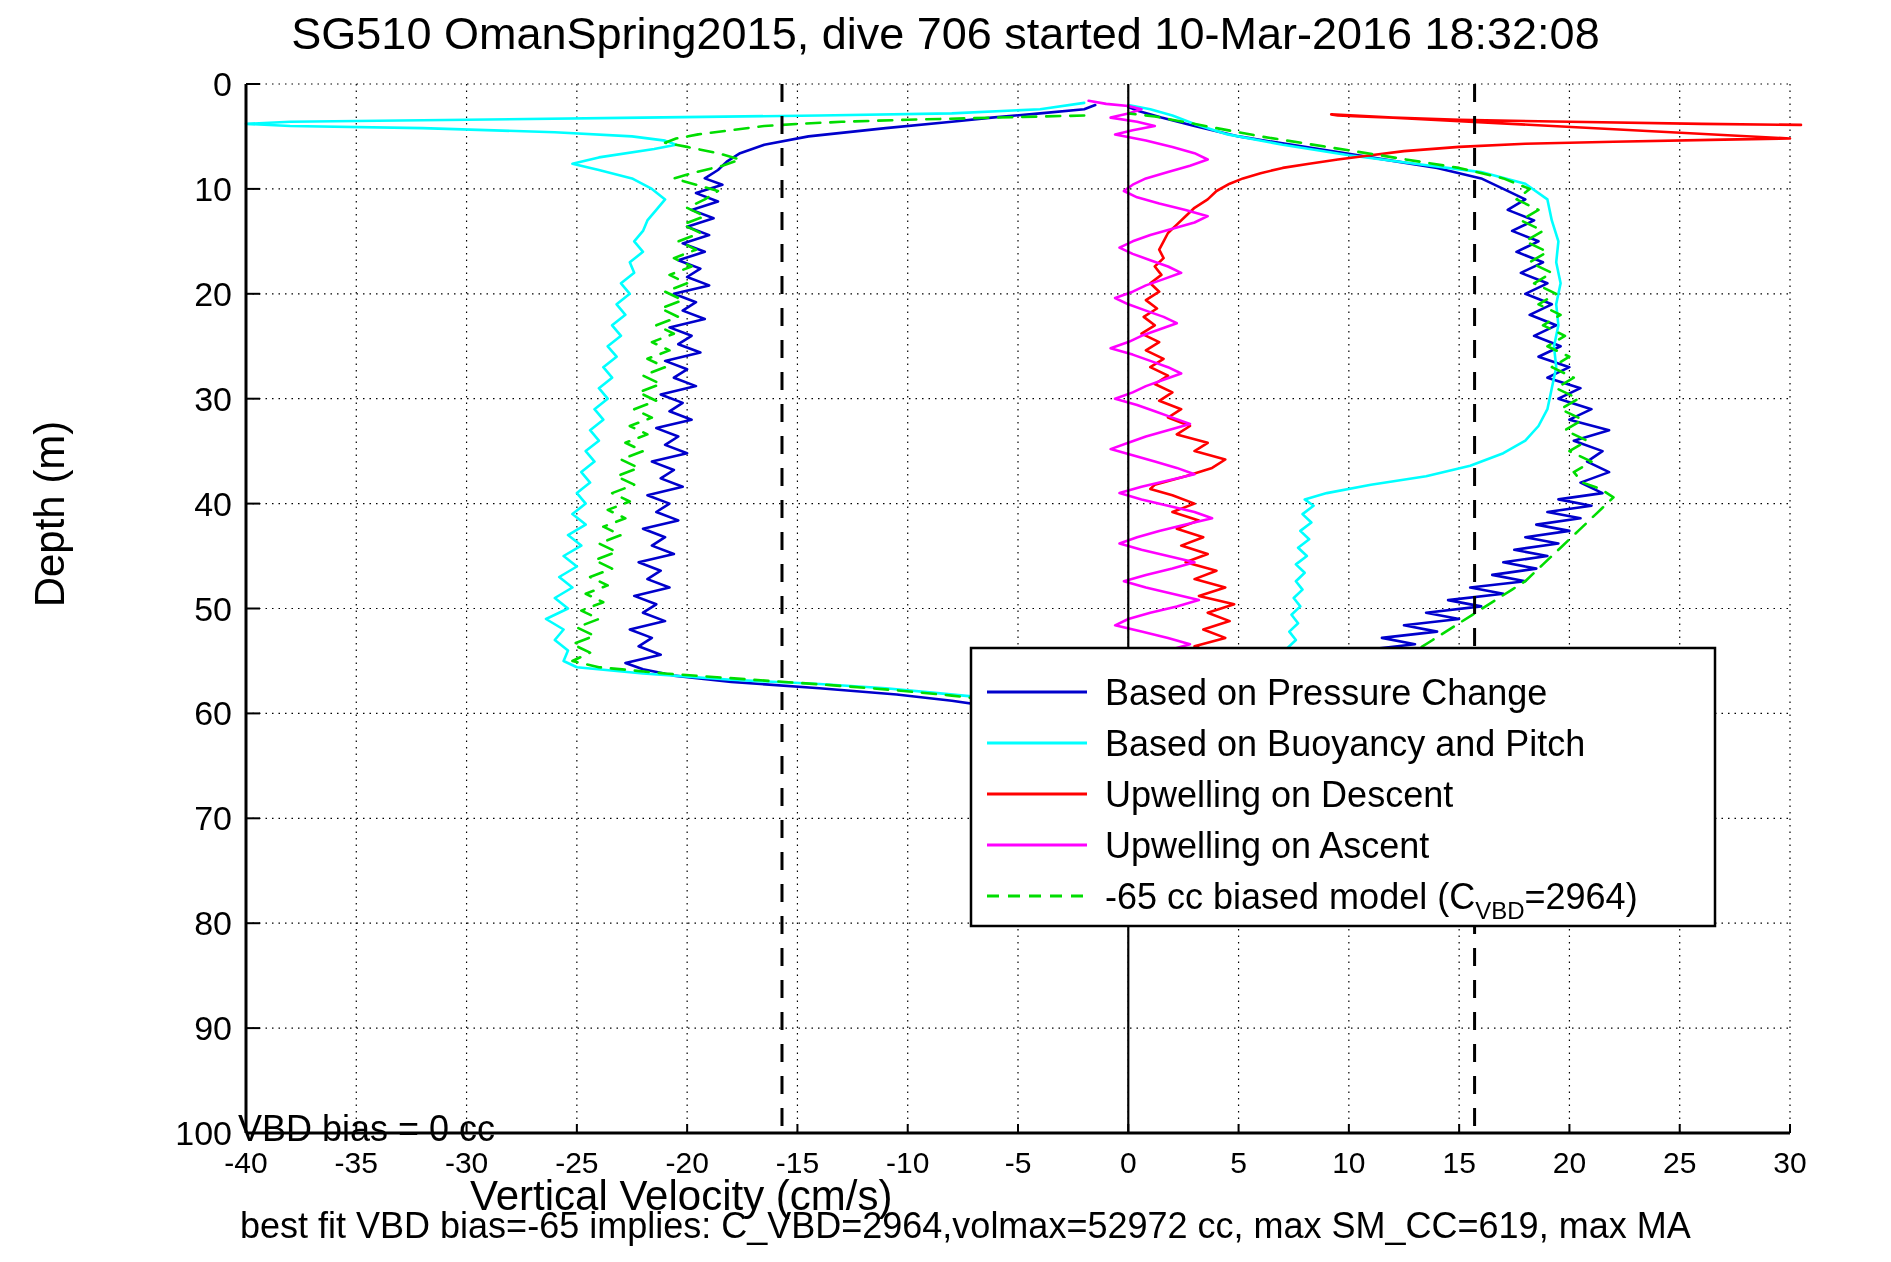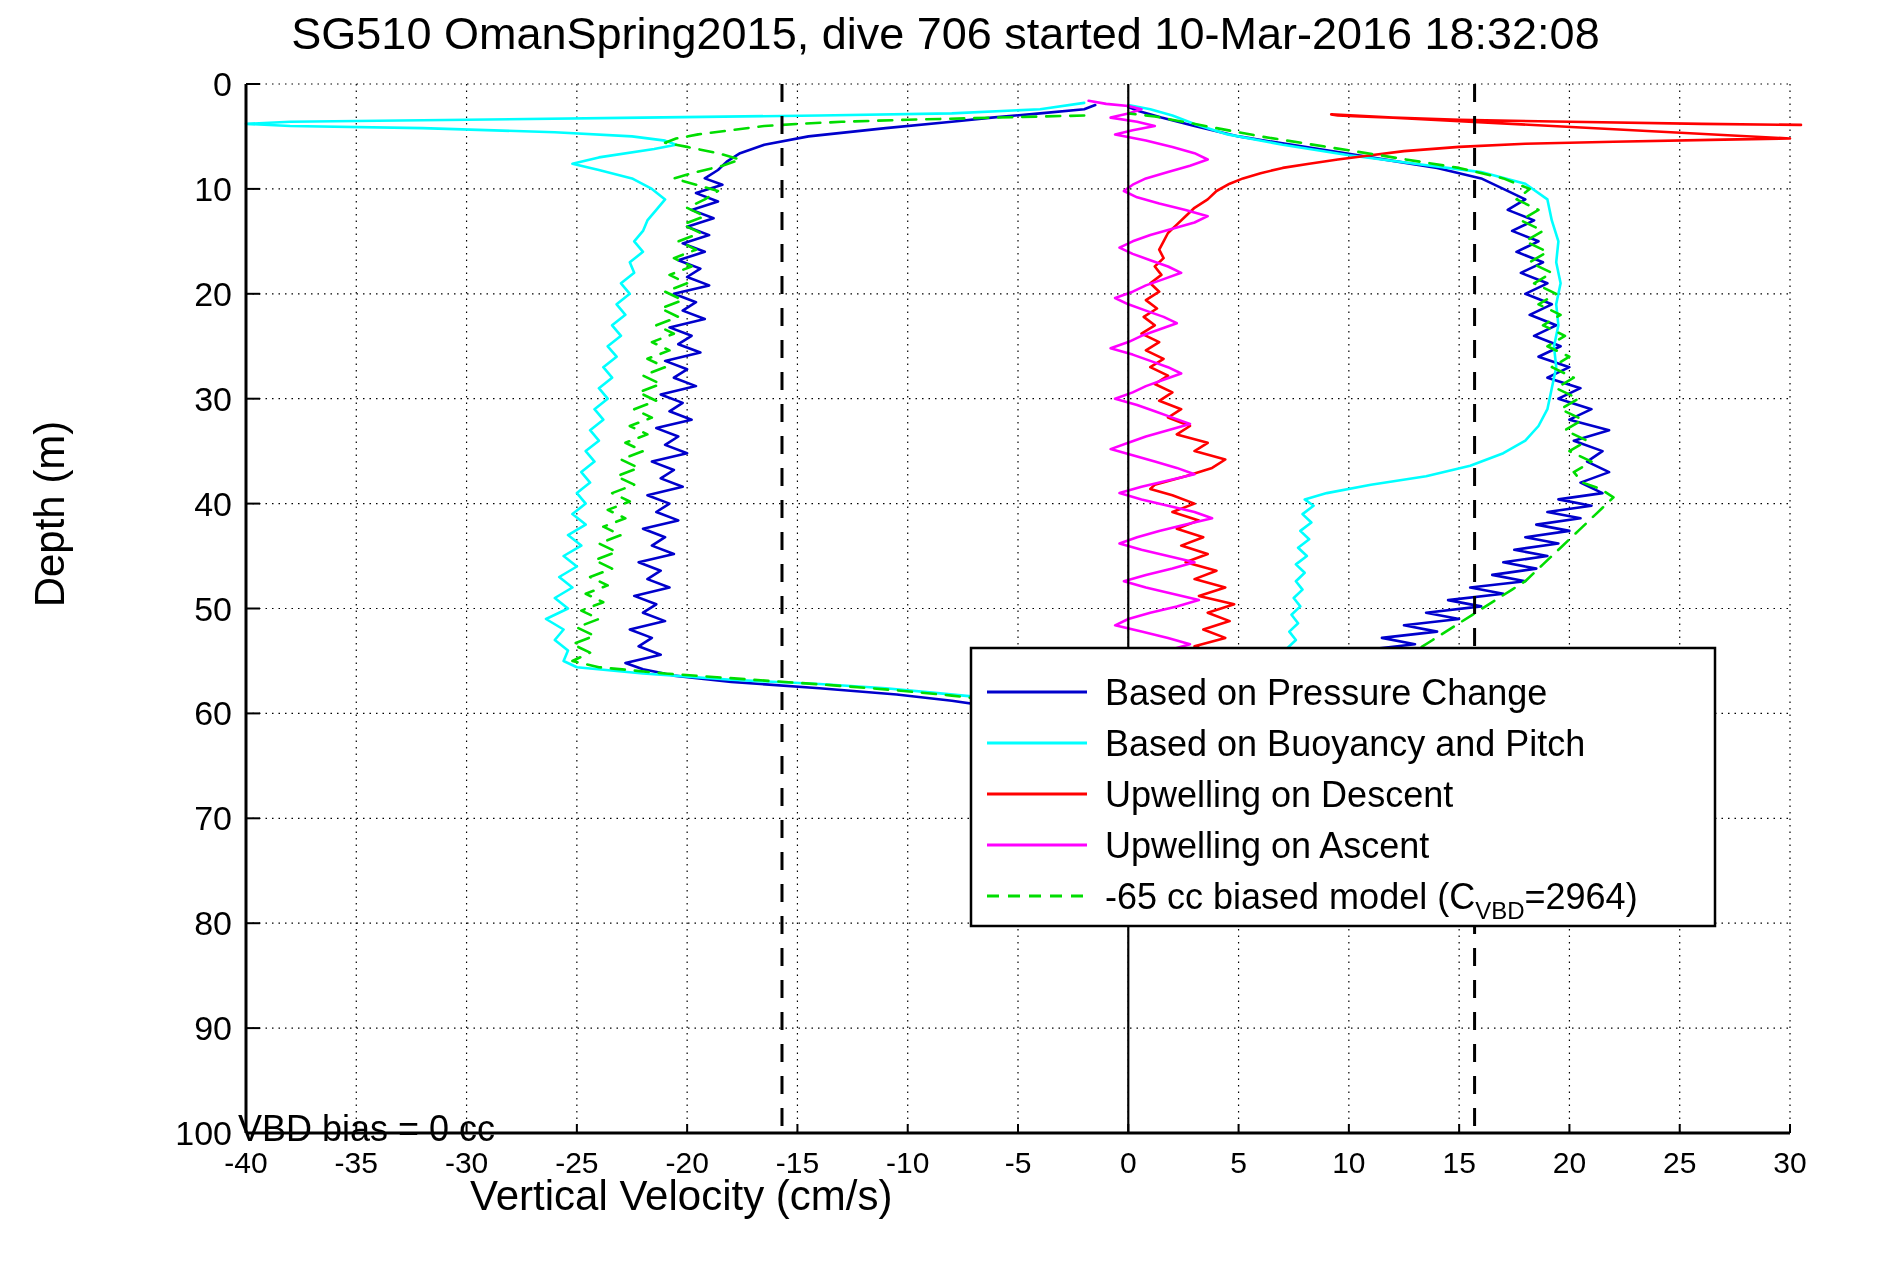--- a/index.html
+++ b/index.html
@@ -20,20 +20,21 @@
   .lg-text{font-size:36px;fill:#000;font-family:"Liberation Sans",sans-serif;}
 </style>
 </head>
 <body>
 <div id="root">
 
 <div class="title">SG510 OmanSpring2015, dive 706 started 10-Mar-2016 18:32:08</div>
 <div class="ylabel">Depth (m)</div>
 <div class="xlabel">Vertical Velocity (cm/s)</div>
 <div class="vbdbias">VBD bias = 0 cc</div>
+<div class="bestfit">best fit VBD bias=-65 implies: C_VBD=2964,volmax=52972 cc, max SM_CC=619, max MA</div>
 
 <svg id="plot" width="1891" height="1262">
   <g id="grid-layer">
         <line x1="356.2857142857143" y1="84" x2="356.2857142857143" y2="1133" stroke="#000" stroke-width="1.2" stroke-dasharray="1.5,5"></line>
         <line x1="466.57142857142856" y1="84" x2="466.57142857142856" y2="1133" stroke="#000" stroke-width="1.2" stroke-dasharray="1.5,5"></line>
         <line x1="576.8571428571429" y1="84" x2="576.8571428571429" y2="1133" stroke="#000" stroke-width="1.2" stroke-dasharray="1.5,5"></line>
         <line x1="687.1428571428571" y1="84" x2="687.1428571428571" y2="1133" stroke="#000" stroke-width="1.2" stroke-dasharray="1.5,5"></line>
         <line x1="797.4285714285714" y1="84" x2="797.4285714285714" y2="1133" stroke="#000" stroke-width="1.2" stroke-dasharray="1.5,5"></line>
         <line x1="907.7142857142857" y1="84" x2="907.7142857142857" y2="1133" stroke="#000" stroke-width="1.2" stroke-dasharray="1.5,5"></line>
         <line x1="1018" y1="84" x2="1018" y2="1133" stroke="#000" stroke-width="1.2" stroke-dasharray="1.5,5"></line>

